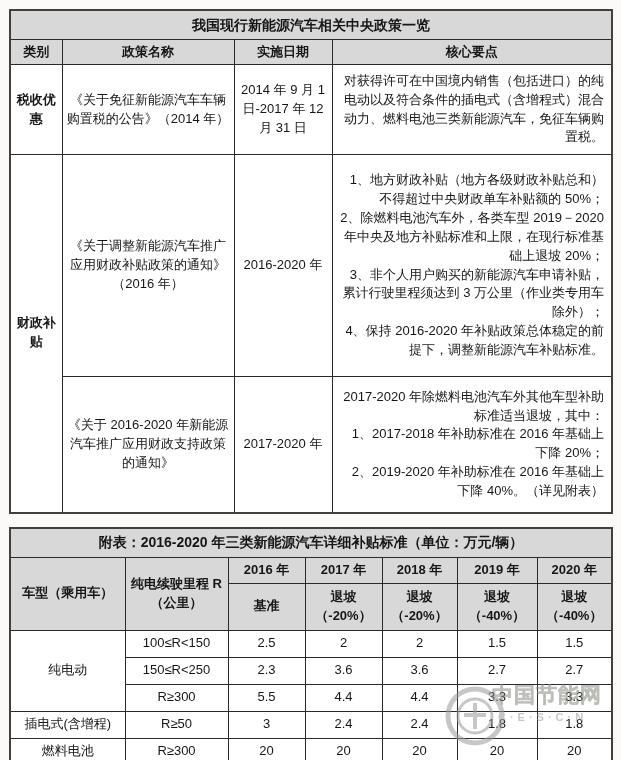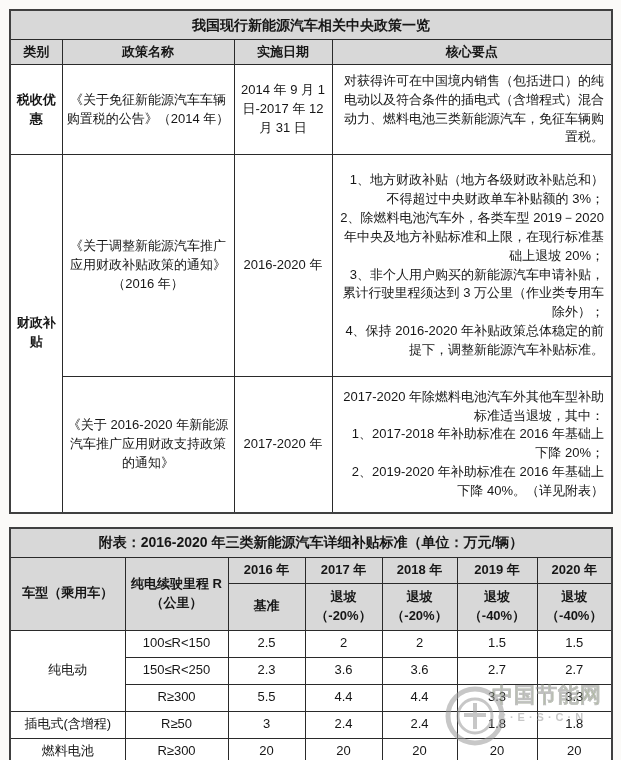--- a/index.html
+++ b/index.html
@@ -76,21 +76,21 @@
       <td class="date">2014 年 9 月 1 日-2017 年 12 月 31 日</td>
       <td class="points">
         <div>对获得许可在中国境内销售（包括进口）的纯电动以及符合条件的插电式（含增程式）混合动力、燃料电池三类新能源汽车，免征车辆购置税。</div>
       </td>
     </tr>
     <tr class="r2">
       <td class="cat" rowspan="2">财政补贴</td>
       <td class="policy">《关于调整新能源汽车推广应用财政补贴政策的通知》（2016 年）</td>
       <td class="date">2016-2020 年</td>
       <td class="points">
-        <div>1、地方财政补贴（地方各级财政补贴总和）不得超过中央财政单车补贴额的 3%；</div>
+        <div>1、地方财政补贴（地方各级财政补贴总和）不得超过中央财政单车补贴额的 50%；</div>
         <div>2、除燃料电池汽车外，各类车型 2019－2020 年中央及地方补贴标准和上限，在现行标准基础上退坡 20%；</div>
         <div>3、非个人用户购买的新能源汽车申请补贴，累计行驶里程须达到 3 万公里（作业类专用车除外）；</div>
         <div>4、保持 2016-2020 年补贴政策总体稳定的前提下，调整新能源汽车补贴标准。</div>
       </td>
     </tr>
     <tr class="r3">
       <td class="policy">《关于 2016-2020 年新能源汽车推广应用财政支持政策的通知》</td>
       <td class="date">2017-2020 年</td>
       <td class="points">
         <div>2017-2020 年除燃料电池汽车外其他车型补助标准适当退坡，其中：</div>

